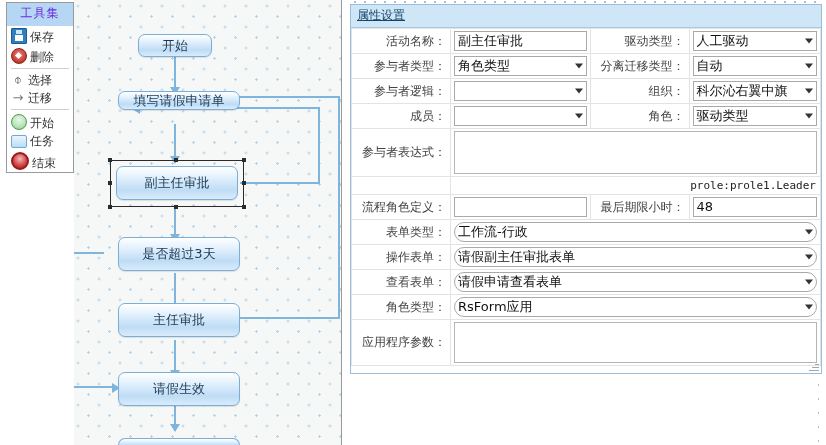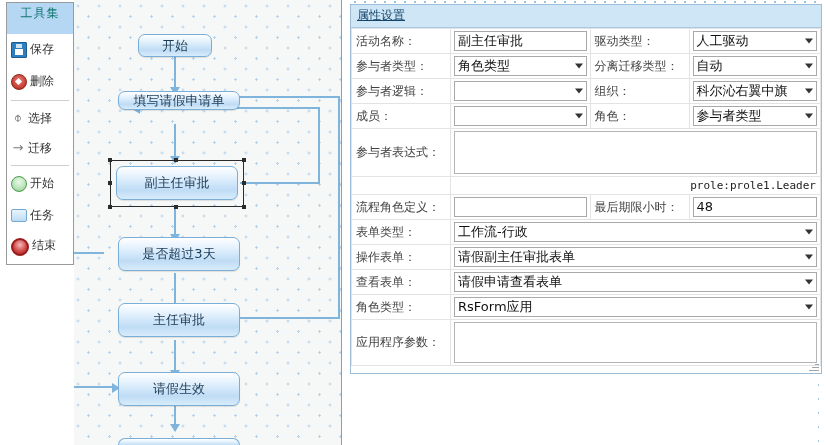--- a/index.html
+++ b/index.html
@@ -67,27 +67,27 @@
     border-left:8px solid #7fb4dc;
   }
 
   
   #toolbox{
     position:absolute;left:6px;top:2px;width:68px;
     background:#ffffff;border:1px solid #9a9a9a;
     box-sizing:border-box;z-index:20;
   }
   #toolbox .tb-title{
-    background:#b6d7f4;color:#0f766e;font-size:12px;
-    text-align:center;padding:2px 0 12px;font-weight:normal;
+    background:#b6d7f4;color:#6d28d9;font-size:12px;
+    text-align:center;padding:2px 0 4px;font-weight:normal;
     letter-spacing:1px;
   }
   .tb-item{
-    display:flex;align-items:flex-start;gap:3px;
-    padding:8px 4px;font-size:12px;color:#333;white-space:nowrap;
+    display:flex;align-items:flex-end;gap:3px;
+    padding:2px 4px;font-size:12px;color:#333;white-space:nowrap;
     line-height:14px;
   }
   .tb-sep{height:1px;background:#cfcfcf;margin:2px 4px;}
   .ic{width:14px;height:14px;flex:0 0 14px;position:relative;display:inline-block;}
 
   
   .ic-save{background:#2f7fbe;border:1px solid #1d5c90;border-radius:1px;}
   .ic-save:after{content:"";position:absolute;left:3px;top:6px;width:8px;height:6px;background:#ffffff;}
   .ic-save:before{content:"";position:absolute;left:4px;top:1px;width:6px;height:4px;background:#cfe4f5;}
 
@@ -110,40 +110,40 @@
   #props-title{
     background:#cfe6f7;color:#14456b;font-size:12px;
     padding:2px 6px 3px;border-bottom:1px solid #a9c9e2;
     text-decoration:underline;
   }
   .tbl{width:100%;border-collapse:collapse;table-layout:fixed;}
   .tbl td{
     border:1px solid #e3e3e3;
     padding:2px 4px;vertical-align:middle;height:25px;box-sizing:border-box;
   }
-  td.lab{color:#444;font-size:12px;white-space:nowrap;padding-right:4px;}
+  td.lab{text-align:right;color:#444;font-size:12px;white-space:nowrap;padding-right:4px;}
   td.fld{padding:2px 3px;}
   .w-lab{width:98px;}
   .w-fld{width:138px;}
   .w-lab2{width:98px;}
   .w-fld2{width:130px;}
 
   .inp,.sel{
     width:100%;box-sizing:border-box;height:20px;line-height:18px;
     border:1px solid #a9a9a9;background:#ffffff;font-size:13px;color:#111;
     padding:0 3px;font-family:"DejaVu Sans","Liberation Sans",sans-serif;
     white-space:nowrap;overflow:hidden;display:block;
   }
   .sel{position:relative;padding-right:32px;}
   .sel .caret{
     position:absolute;right:3px;top:50%;transform:translateY(-50%);
     width:0;height:0;border-left:4px solid transparent;border-right:4px solid transparent;
     border-top:5px solid #333;
   }
-  .sel-wide{width:100%;}
+  .sel-wide{width:100%;border-radius:10px;}
   .ta{
     width:100%;box-sizing:border-box;border:1px solid #b5b5b5;background:#fff;
     height:100%;
   }
   td.tall{height:48px;}
   td.tall2{height:46px;}
   .hint{
     text-align:right;font-size:11px;color:#222;padding-right:4px;
     font-family:"DejaVu Sans Mono","Liberation Mono",monospace;
   }
@@ -329,21 +329,21 @@
         </td>
       </tr>
 
       <tr>
         <td class="lab">成员：</td>
         <td class="fld">
           <span class="sel"><span></span><i class="caret"></i></span>
         </td>
         <td class="lab">角色：</td>
         <td class="fld">
-          <span class="sel"><span>参与者类型</span><i class="caret"></i></span>
+          <span class="sel"><span>驱动类型</span><i class="caret"></i></span>
         </td>
       </tr>
 
 
       <tr>
         <td class="lab tall">参与者表达式：</td>
         <td class="fld tall" colspan="3">
           <div class="ta"></div>
         </td>
       </tr>

